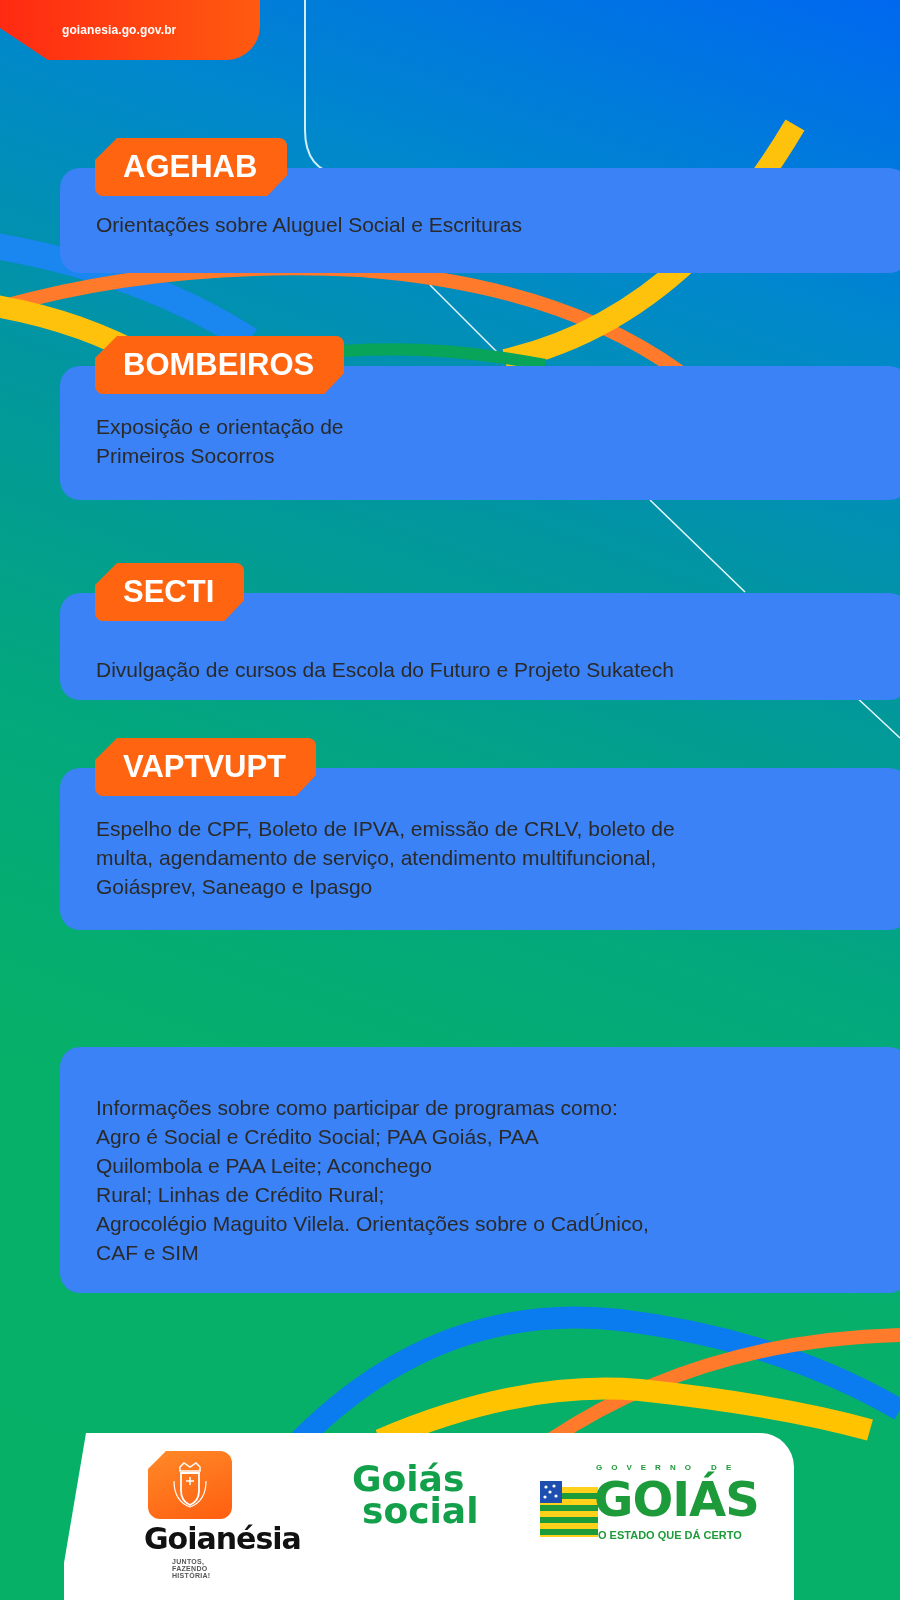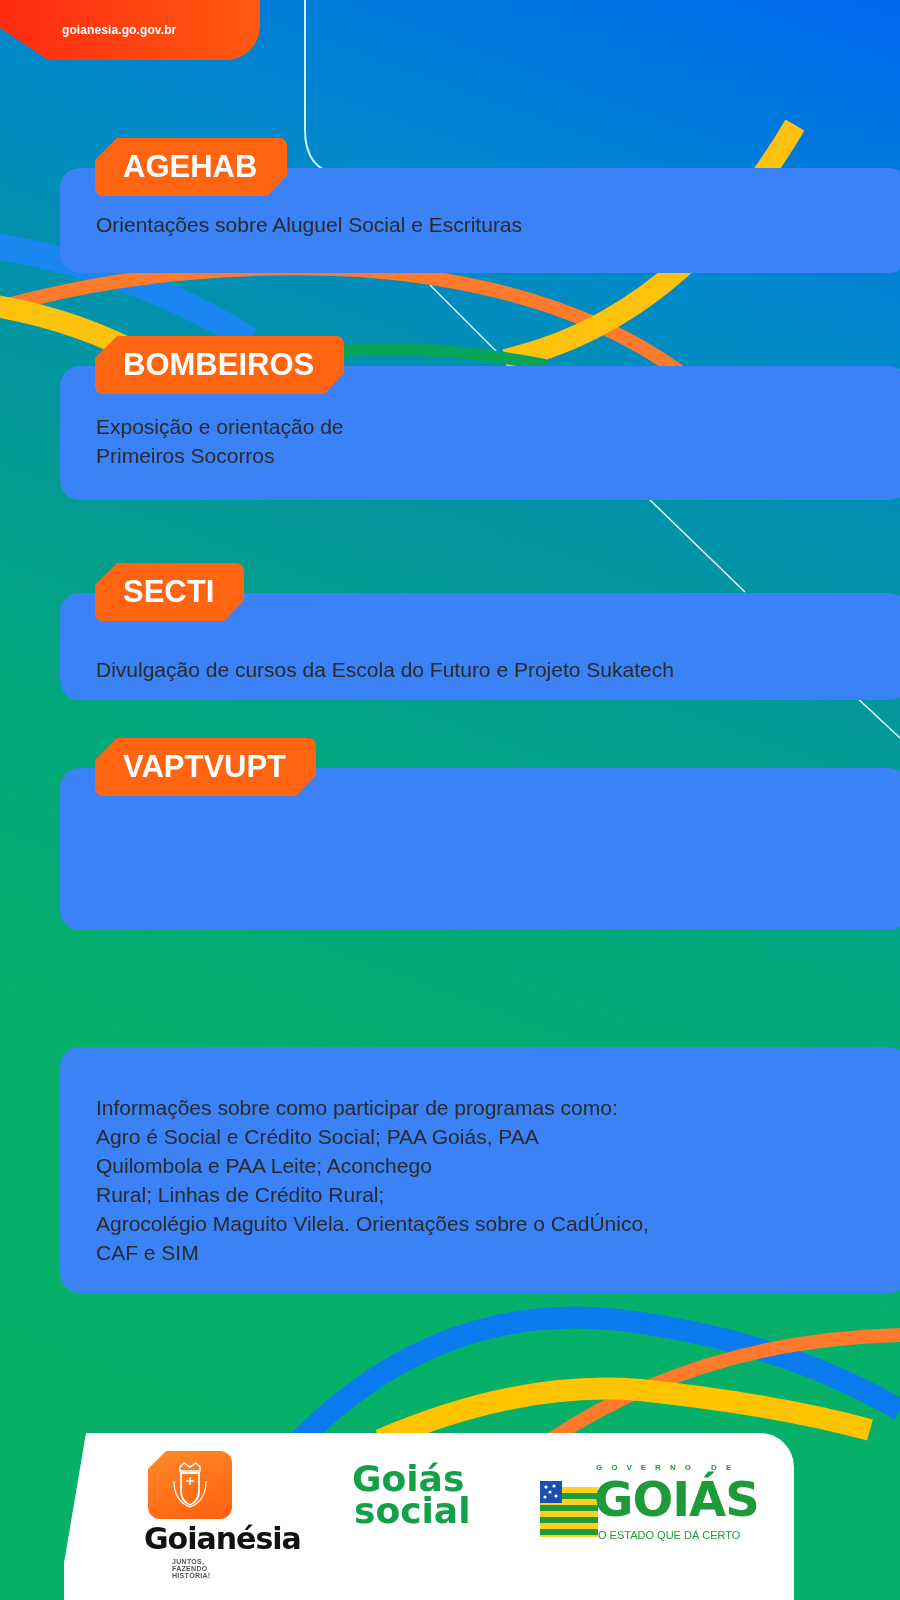--- a/index.html
+++ b/index.html
@@ -59,27 +59,27 @@
   .goianesia-tag {
     position: absolute; left: 108px; top: 125px; font-size: 7px; color: #555; font-weight: bold;
     letter-spacing: 0.3px;
   }
   .gsocial {
     position: absolute; left: 288px; top: 30px; width: 160px;
     color: #13a04a; font-family: "DejaVu Sans", sans-serif; font-weight: bold;
     line-height: 32px;
   }
   .gsocial .l1 { font-size: 36px; display: block; }
-  .gsocial .l2 { font-size: 36px; display: block; padding-left: 2px; }
+  .gsocial .l2 { font-size: 36px; display: block; padding-left: 2px; margin-left: 8px; }
   .gov {
     position: absolute; left: 476px; top: 30px; width: 210px;
   }
   .gov .top { position: absolute; left: 56px; top: 0; font-size: 8px; letter-spacing: 9px; color: #1d9a3a; font-weight: bold; }
   .gov .main { position: absolute; left: 54px; top: 8px; font-size: 48px; font-weight: bold; color: #1d9a3a; font-family: "DejaVu Sans", sans-serif; letter-spacing: -1px; }
-  .gov .sub { position: absolute; left: 58px; top: 66px; font-size: 11px; font-weight: normal; color: #1d9a3a; white-space: nowrap; text-align: center; }
+  .gov .sub { position: absolute; left: 58px; top: 66px; font-size: 11px; font-weight: bold; color: #1d9a3a; white-space: nowrap; text-align: center; }
   .gov .flag { position: absolute; left: 0; top: 18px; width: 58px; height: 56px; }
 </style>
 </head>
 <body>
 
 <svg class="bg-deco" viewBox="0 0 900 1600" xmlns="http://www.w3.org/2000/svg">
 
   <path d="M305 0 L305 130 Q305 170 340 175" stroke="#cfeefa" stroke-width="2" fill="none"></path>
   <path d="M430 285 L503 358" stroke="#e8f8ff" stroke-width="1.5" fill="none"></path>
   <path d="M650 500 L745 592" stroke="#e8f8ff" stroke-width="1.5" fill="none"></path>
@@ -111,20 +111,23 @@
 Primeiros Socorros</div>
 </div>
 
 <div class="card" style="top:593px;height:107px;">
   <div class="card-label">SECTI</div>
   <div class="card-body" style="top:62px;">Divulgação de cursos da Escola do Futuro e Projeto Sukatech</div>
 </div>
 
 <div class="card" style="top:768px;height:162px;">
   <div class="card-label">VAPTVUPT</div>
+  <div class="card-body" style="top:46px;">Espelho de CPF, Boleto de IPVA, emissão de CRLV, boleto de
+multa, agendamento de serviço, atendimento multifuncional,
+Goiásprev, Saneago e Ipasgo</div>
 </div>
 
 <div class="card" style="top:1047px;height:246px;">
   <div class="card-body" style="top:46px;">Informações sobre como participar de programas como:
 Agro é Social e Crédito Social; PAA Goiás, PAA
 Quilombola e PAA Leite; Aconchego
 Rural; Linhas de Crédito Rural;
 Agrocolégio Maguito Vilela. Orientações sobre o CadÚnico,
 CAF e SIM</div>
 </div>

